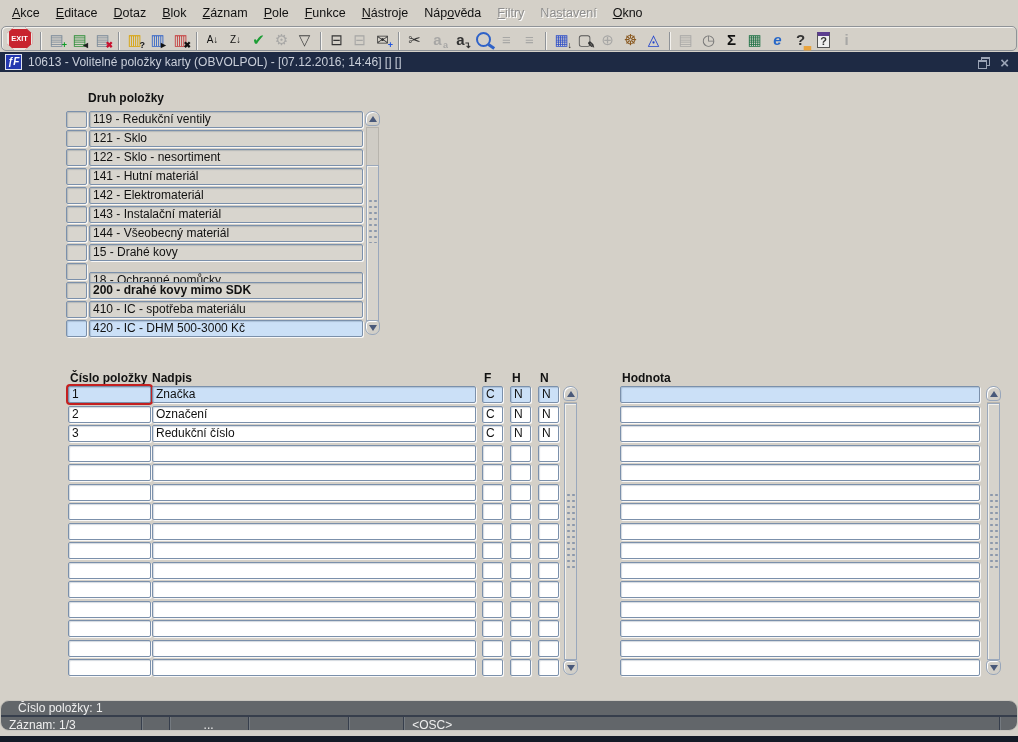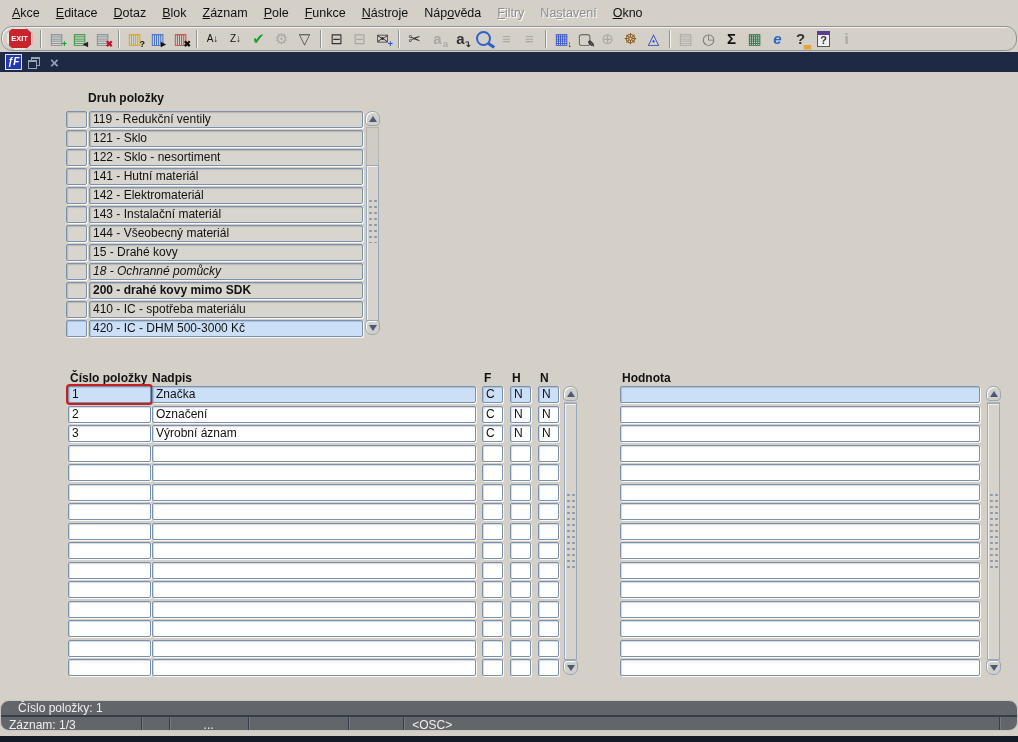--- a/index.html
+++ b/index.html
@@ -7,21 +7,21 @@
   .screen{position:absolute;inset:0;}
 
   
   .menubar{position:absolute;left:0;top:0;width:1018px;height:26px;background:#d4d0c8;display:flex;align-items:center;padding-left:4px;box-sizing:border-box;font-size:12.5px;color:#111;}
   .menu-item{padding:4px 8px;white-space:nowrap;cursor:default;}
   .menu-item .ul{text-decoration:underline;}
   .menu-item.disabled{color:#8e8e8e;text-shadow:1px 1px 0 #ffffff;}
 
   
   .toolbar{position:absolute;left:0;top:26px;width:1018px;height:26px;}
-  .toolbar-inner{position:absolute;left:1px;right:1px;top:0;bottom:1px;border:1px solid #8f9398;border-radius:11px;background:#d4d0c8;box-shadow:inset 1px 1px 0 #f4f2ee;display:flex;align-items:center;padding:0 3px;box-sizing:border-box;}
+  .toolbar-inner{position:absolute;left:1px;right:1px;top:0;bottom:1px;border:1px solid #8f9398;border-radius:5px;background:#d4d0c8;box-shadow:inset 1px 1px 0 #f4f2ee;display:flex;align-items:flex-end;padding:0 3px;box-sizing:border-box;}
   .tb-icon{width:23px;height:21px;display:flex;align-items:center;justify-content:center;position:relative;font-size:15px;line-height:1;cursor:default;}
   .tb-icon .g{display:block;}
   .tb-icon .g.boxed{border:1px solid #555;border-top:4px solid #5b3d8f;font-size:11px;padding:0 2px;background:#efefef;}
   .tb-icon .bdg{position:absolute;right:1px;bottom:0;font-size:9px;font-weight:bold;line-height:1;}
   .tb-icon.disabled{opacity:.85;}
   .tb-sep{width:1px;height:18px;background:#8f9398;box-shadow:1px 0 0 #f4f2ee;margin:0 4px;flex:0 0 1px;}
   .exit-btn{width:29px;height:23px;display:flex;align-items:center;justify-content:center;margin-right:2px;}
   .exit-oct{width:26px;height:23px;background:#c8242e;clip-path:polygon(29% 0,71% 0,100% 29%,100% 71%,71% 100%,29% 100%,0 71%,0 29%);color:#fff;font-size:7.5px;font-weight:bold;display:flex;align-items:center;justify-content:center;box-shadow:inset 0 0 0 2px #e8e6e0;}
   .mag{position:relative;width:11px;height:11px;border:2px solid #2f62c8;border-radius:50%;}
   .mag .handle{position:absolute;width:7px;height:2.5px;background:#2f62c8;right:-6px;bottom:-2px;transform:rotate(35deg);}
@@ -212,20 +212,21 @@
           <span class="g boxed" style="color: rgb(51, 51, 51); font-weight: bold;">?</span>
         </div>
         <div class="tb-icon disabled">
           <span class="g" style="color: rgb(160, 160, 160); font-weight: bold;">i</span>
         </div>
       </div>
   </div>
 
   <div class="titlebar">
     <div class="title-icon">ƒF</div>
+    <div class="title-text">10613 - Volitelné položky karty (OBVOLPOL) - [07.12.2016; 14:46]  [] []</div>
     <div class="title-btns">
       <div class="tbtn restore">
           <div class="sq1"></div>
           <div class="sq2"></div>
         </div>
       <div class="tbtn close">×</div>
     </div>
   </div>
 
   <div class="canvas">
@@ -242,21 +243,21 @@
         <div class="fld gray" style="left: 89px; top: 96px; width: 269px;">141 - Hutní materiál</div>
         <div class="fld gray" style="left: 66px; top: 115px; width: 16px;"></div>
         <div class="fld gray" style="left: 89px; top: 115px; width: 269px;">142 - Elektromateriál</div>
         <div class="fld gray" style="left: 66px; top: 134px; width: 16px;"></div>
         <div class="fld gray" style="left: 89px; top: 134px; width: 269px;">143 - Instalační materiál</div>
         <div class="fld gray" style="left: 66px; top: 153px; width: 16px;"></div>
         <div class="fld gray" style="left: 89px; top: 153px; width: 269px;">144 - Všeobecný materiál</div>
         <div class="fld gray" style="left: 66px; top: 172px; width: 16px;"></div>
         <div class="fld gray" style="left: 89px; top: 172px; width: 269px;">15 - Drahé kovy</div>
         <div class="fld gray" style="left: 66px; top: 191px; width: 16px;"></div>
-        <div class="fld gray" style="left: 89px; top: 191px; width: 269px; font-style: italic;">18 - Ochranné pomůcky</div>
+        <div class="fld gray" style="left: 89px; top: 200px; width: 269px;">18 - Ochranné pomůcky</div>
         <div class="fld gray" style="left: 66px; top: 210px; width: 16px;"></div>
         <div class="fld gray" style="left: 89px; top: 210px; width: 269px; font-weight: bold;">200 - drahé kovy mimo SDK</div>
         <div class="fld gray" style="left: 66px; top: 229px; width: 16px;"></div>
         <div class="fld gray" style="left: 89px; top: 229px; width: 269px;">410 - IC - spotřeba materiálu</div>
         <div class="fld gray sel" style="left: 66px; top: 248px; width: 16px;"></div>
         <div class="fld gray sel" style="left: 89px; top: 248px; width: 269px;">420 - IC - DHM 500-3000 Kč</div>
       </div>
 
     <div class="grp-label" style="left:70px;top:299px;">Číslo položky</div>
     <div class="grp-label" style="left:152px;top:299px;">Nadpis</div>
@@ -272,21 +273,21 @@
         <div class="fld sel" style="left: 510px; top: 314px; width: 16px;">N</div>
         <div class="fld sel" style="left: 538px; top: 314px; width: 16px;">N</div>
         <div class="fld sel" style="left: 620px; top: 314px; width: 355px;"></div>
         <div class="fld" style="left: 68px; top: 333.5px; width: 78px;">2</div>
         <div class="fld" style="left: 152px; top: 333.5px; width: 319px;">Označení</div>
         <div class="fld" style="left: 482px; top: 333.5px; width: 16px;">C</div>
         <div class="fld" style="left: 510px; top: 333.5px; width: 16px;">N</div>
         <div class="fld" style="left: 538px; top: 333.5px; width: 16px;">N</div>
         <div class="fld" style="left: 620px; top: 333.5px; width: 355px;"></div>
         <div class="fld" style="left: 68px; top: 353px; width: 78px;">3</div>
-        <div class="fld" style="left: 152px; top: 353px; width: 319px;">Výrobní áznam</div>
+        <div class="fld" style="left: 152px; top: 353px; width: 319px;">Redukční číslo</div>
         <div class="fld" style="left: 482px; top: 353px; width: 16px;">C</div>
         <div class="fld" style="left: 510px; top: 353px; width: 16px;">N</div>
         <div class="fld" style="left: 538px; top: 353px; width: 16px;">N</div>
         <div class="fld" style="left: 620px; top: 353px; width: 355px;"></div>
         <div class="fld" style="left: 68px; top: 372.5px; width: 78px;"></div>
         <div class="fld" style="left: 152px; top: 372.5px; width: 319px;"></div>
         <div class="fld" style="left: 482px; top: 372.5px; width: 16px;"></div>
         <div class="fld" style="left: 510px; top: 372.5px; width: 16px;"></div>
         <div class="fld" style="left: 538px; top: 372.5px; width: 16px;"></div>
         <div class="fld" style="left: 620px; top: 372.5px; width: 355px;"></div>

